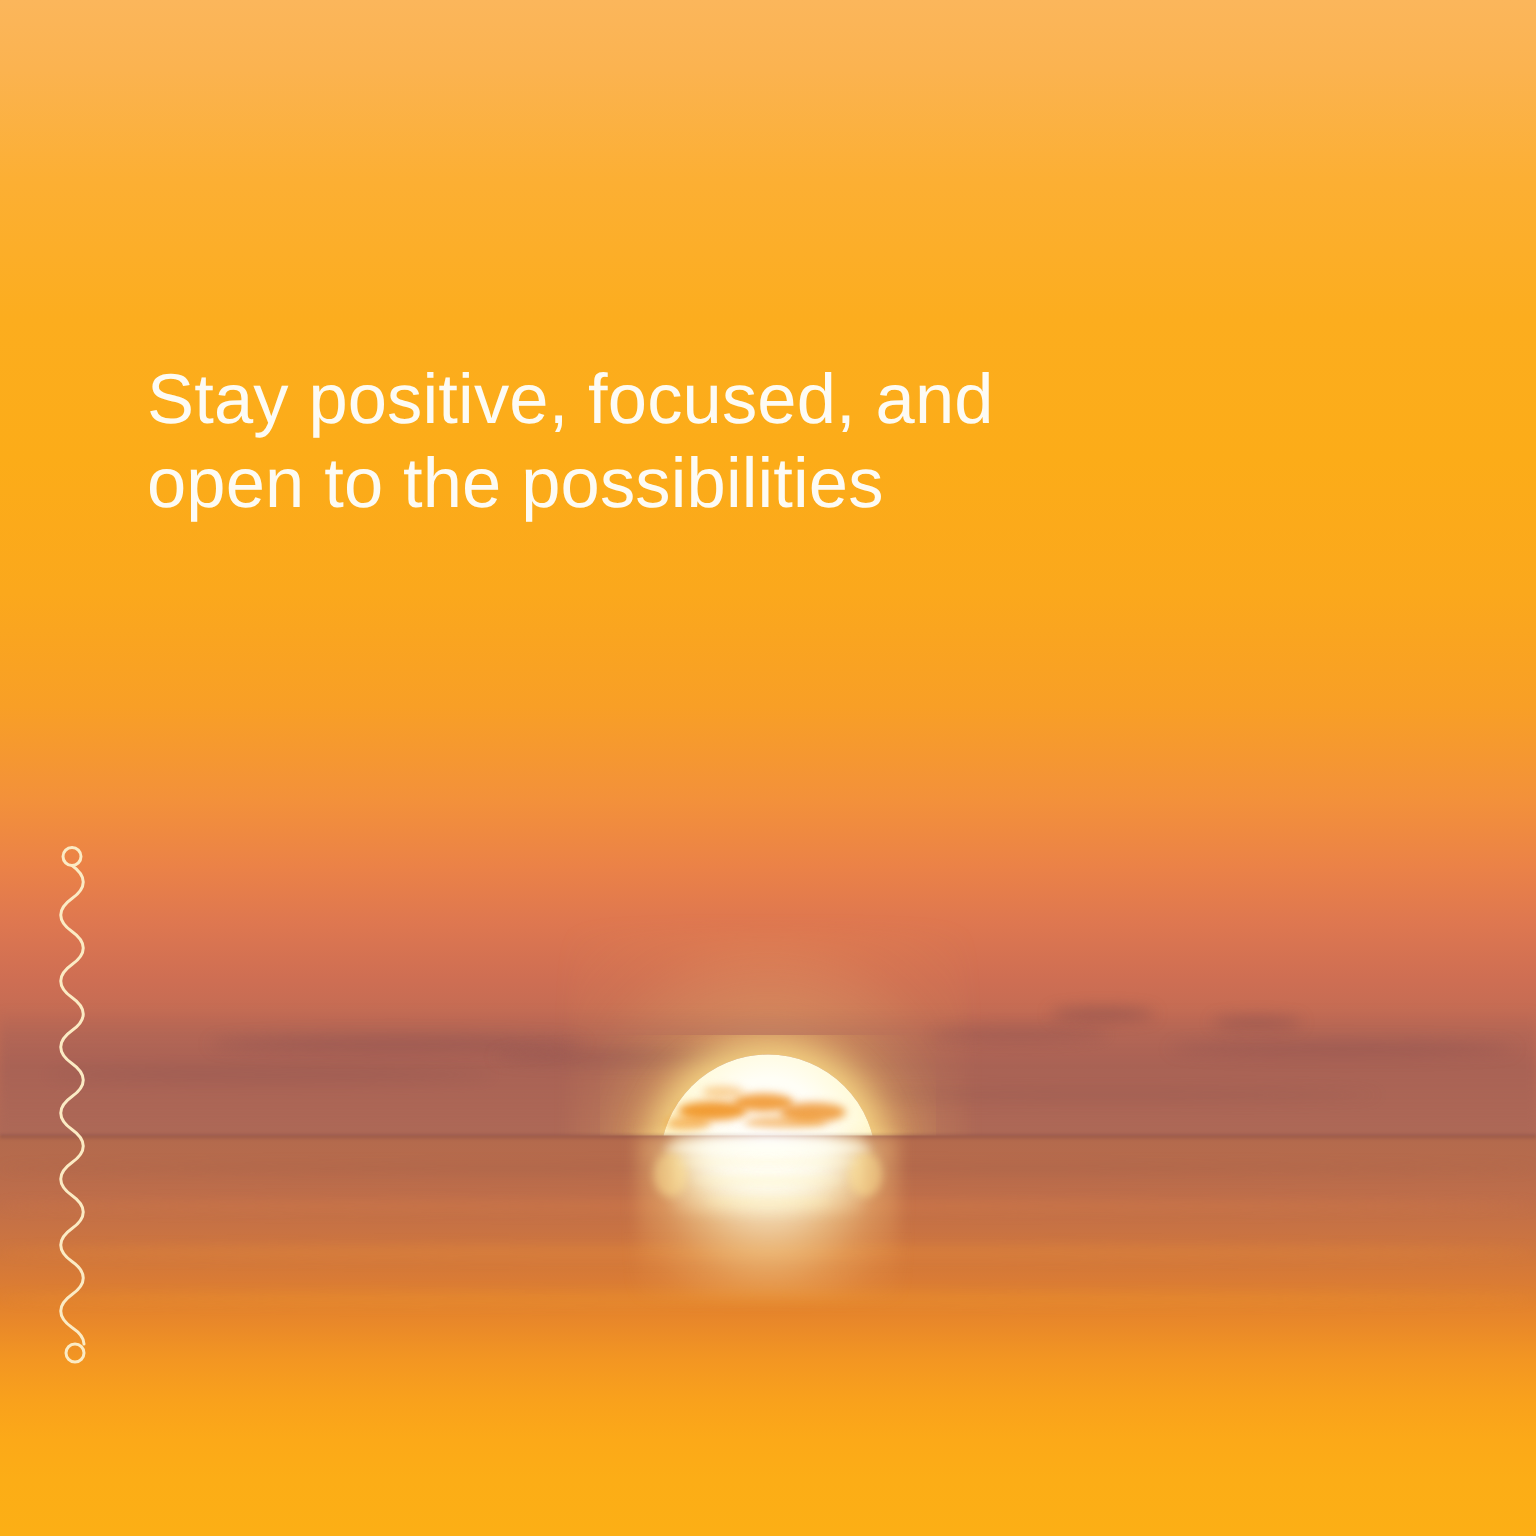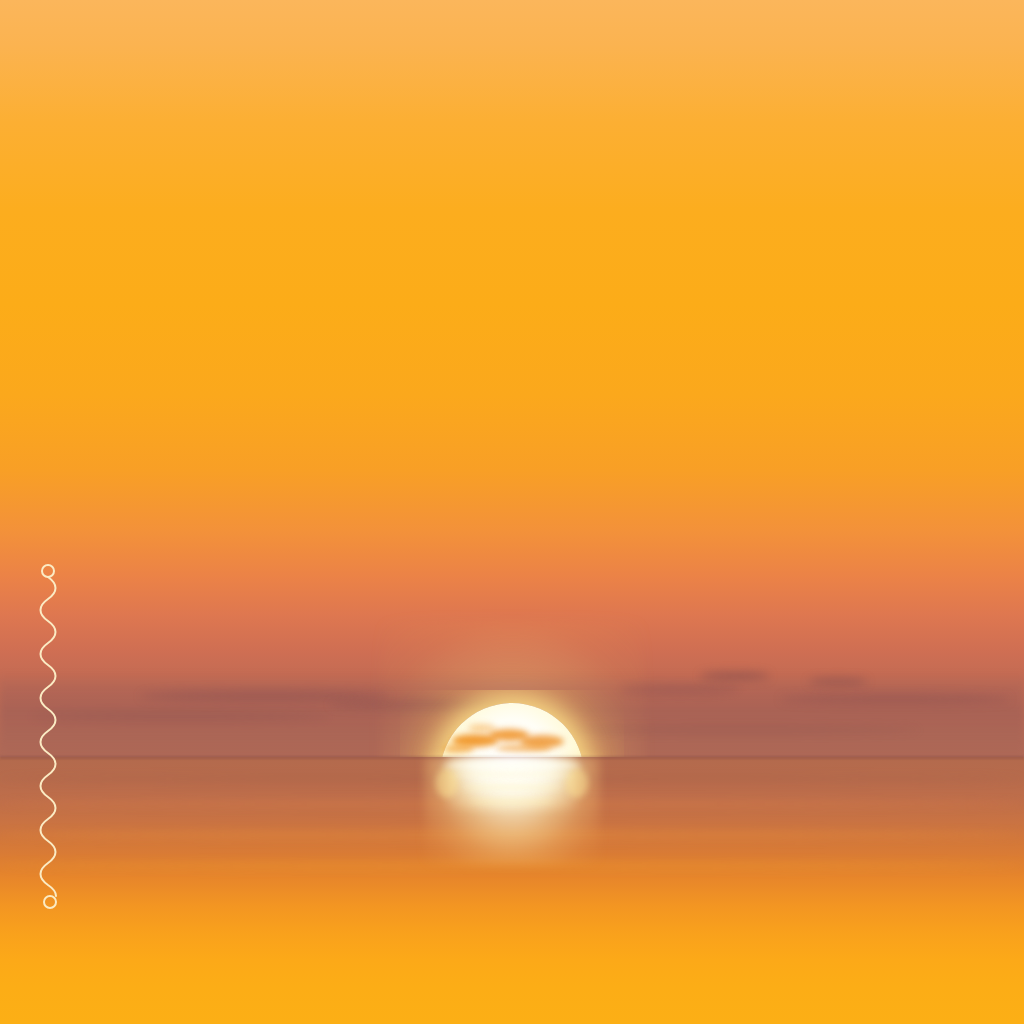--- a/index.html
+++ b/index.html
@@ -283,20 +283,22 @@
 
   <div class="reflection"></div>
   <div class="reflection-core"></div>
   <div class="reflection-streak rs-left"></div>
   <div class="reflection-streak rs-right"></div>
   <div class="reflection-streak rs1"></div>
   <div class="reflection-streak rs2"></div>
   <div class="reflection-streak rs3"></div>
   <div class="reflection-streak rs4"></div>
 
+  <div class="quote">Stay positive, focused, and
+open to the possibilities</div>
 
   <div class="squiggle">
     <svg width="48" height="350" viewBox="0 0 48 350" fill="none">
       <circle cx="22" cy="9" r="6" stroke="#FBEBC4" stroke-width="2" fill="none"></circle>
       <path d="M22 15
                C 32 22, 32 30, 22 37
                C 12 44, 12 52, 22 59
                C 32 66, 32 74, 22 81
                C 12 88, 12 96, 22 103
                C 32 110, 32 118, 22 125

